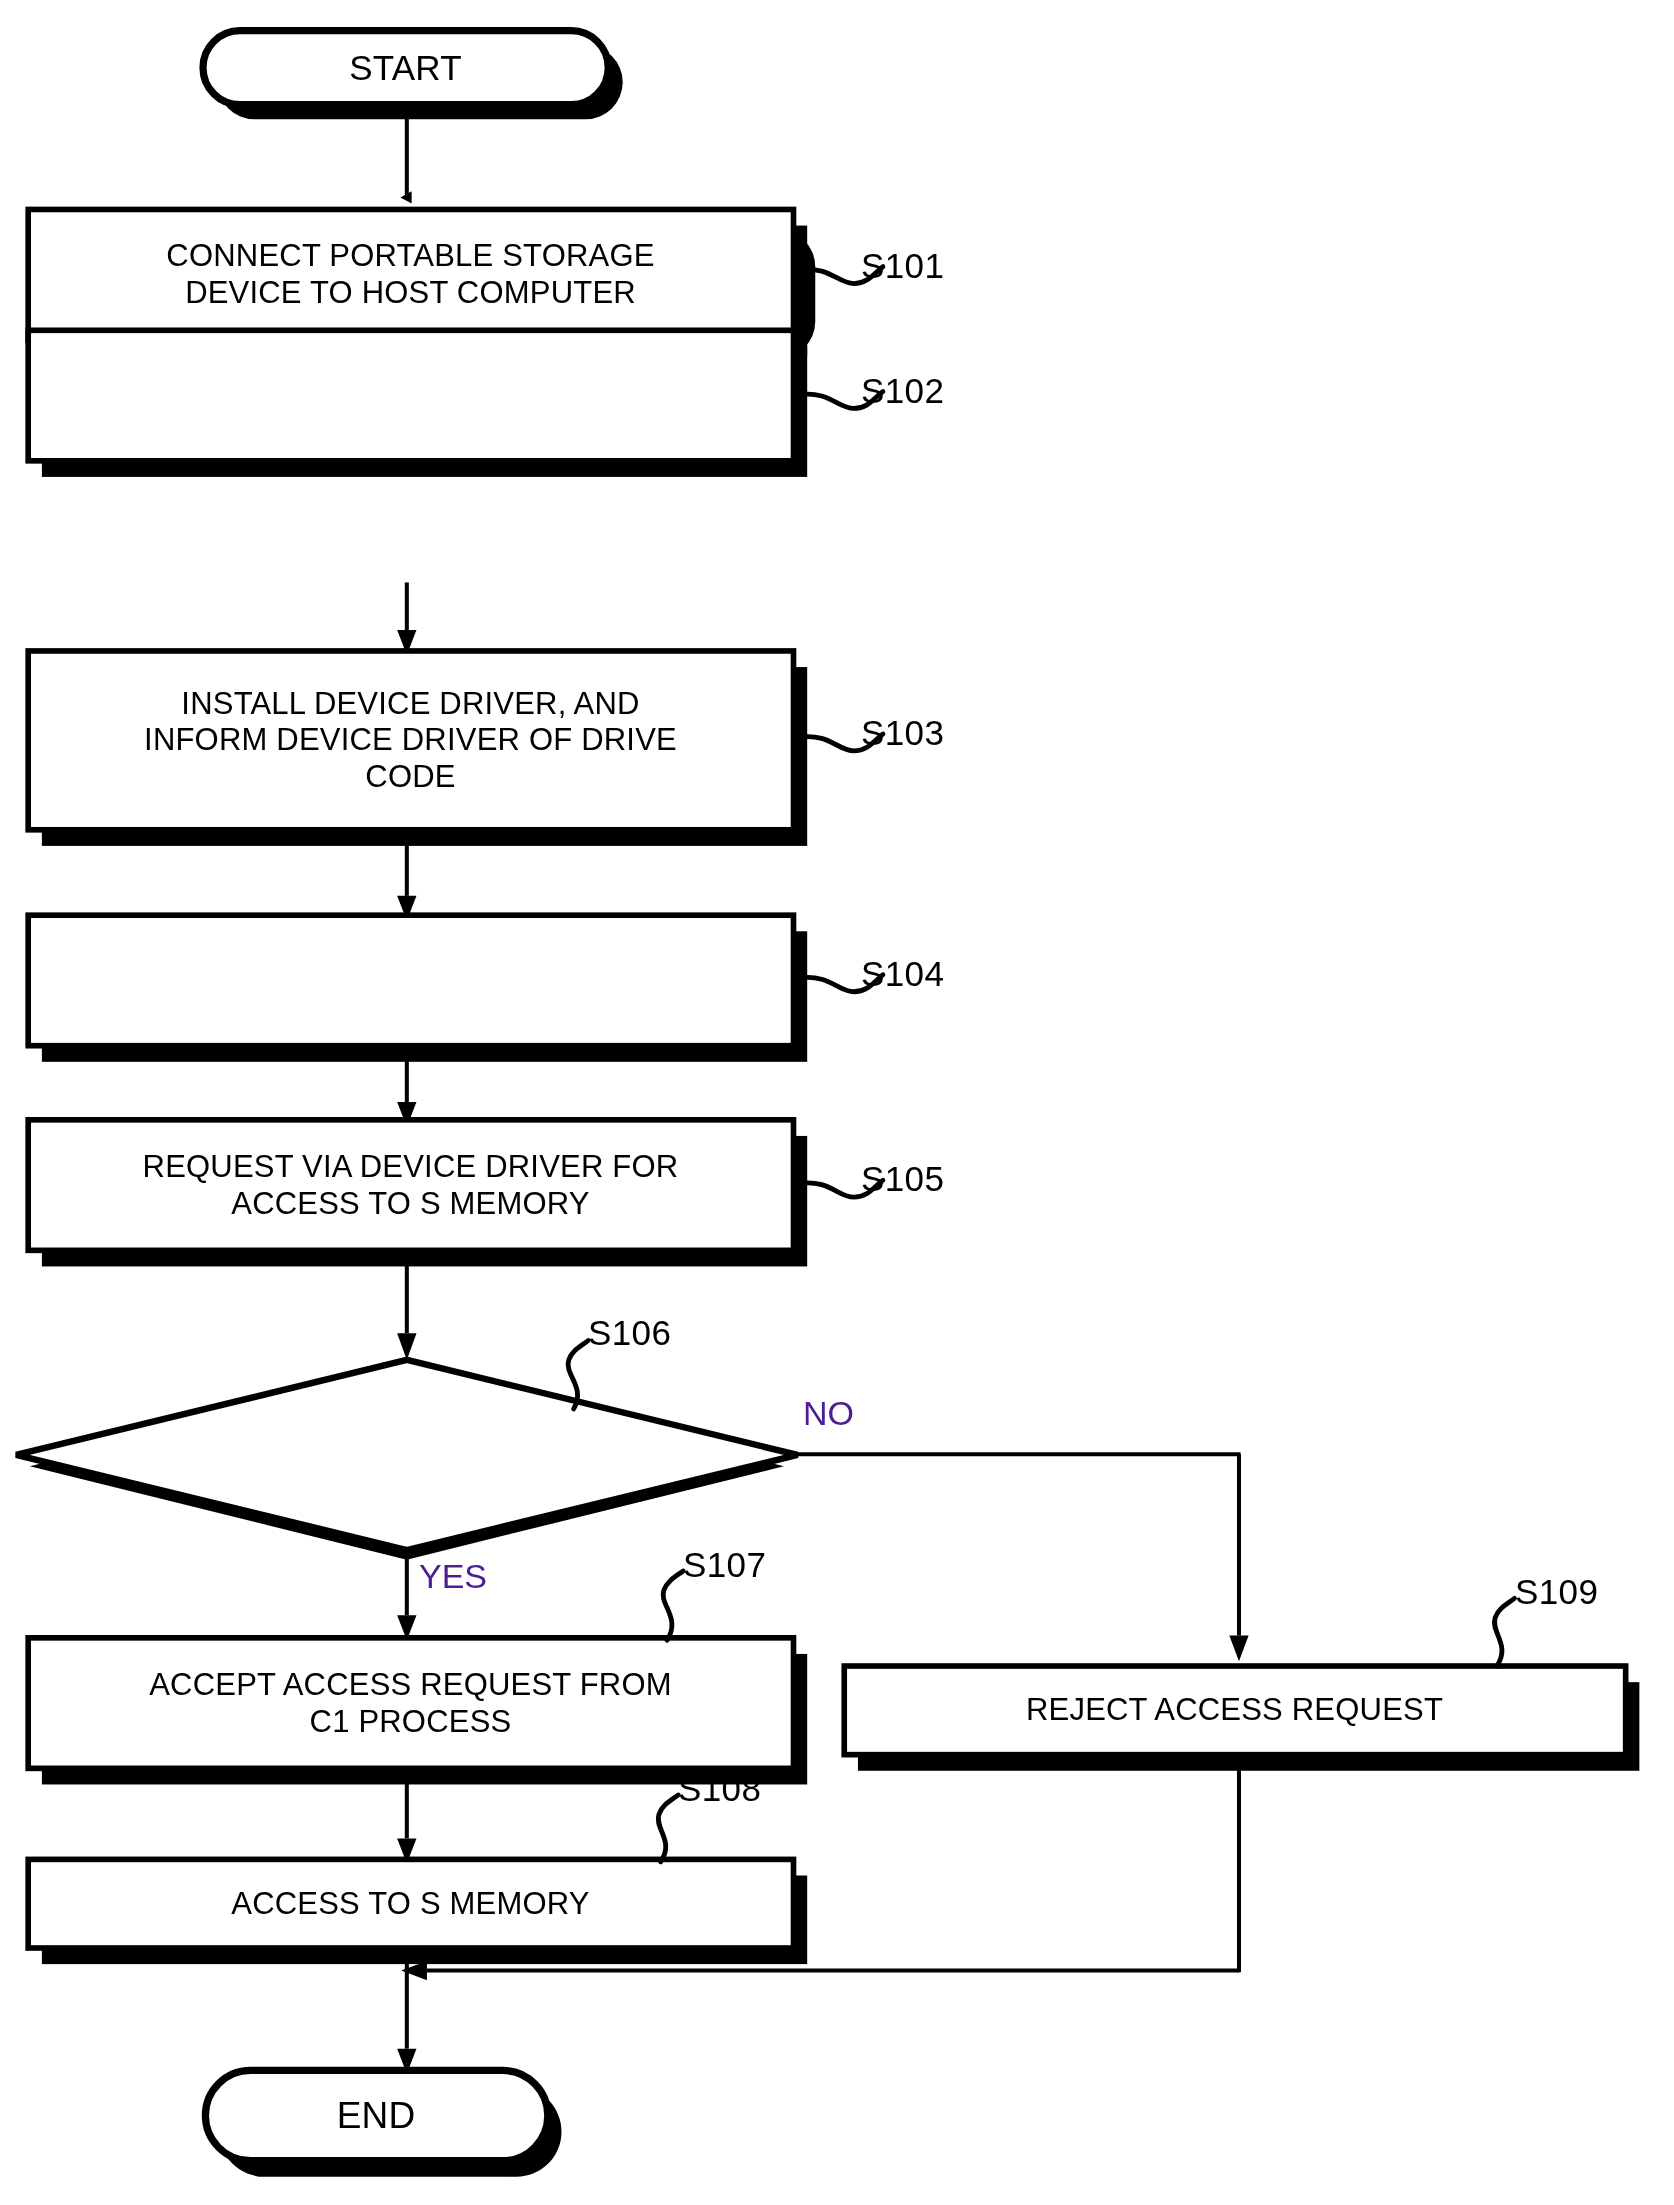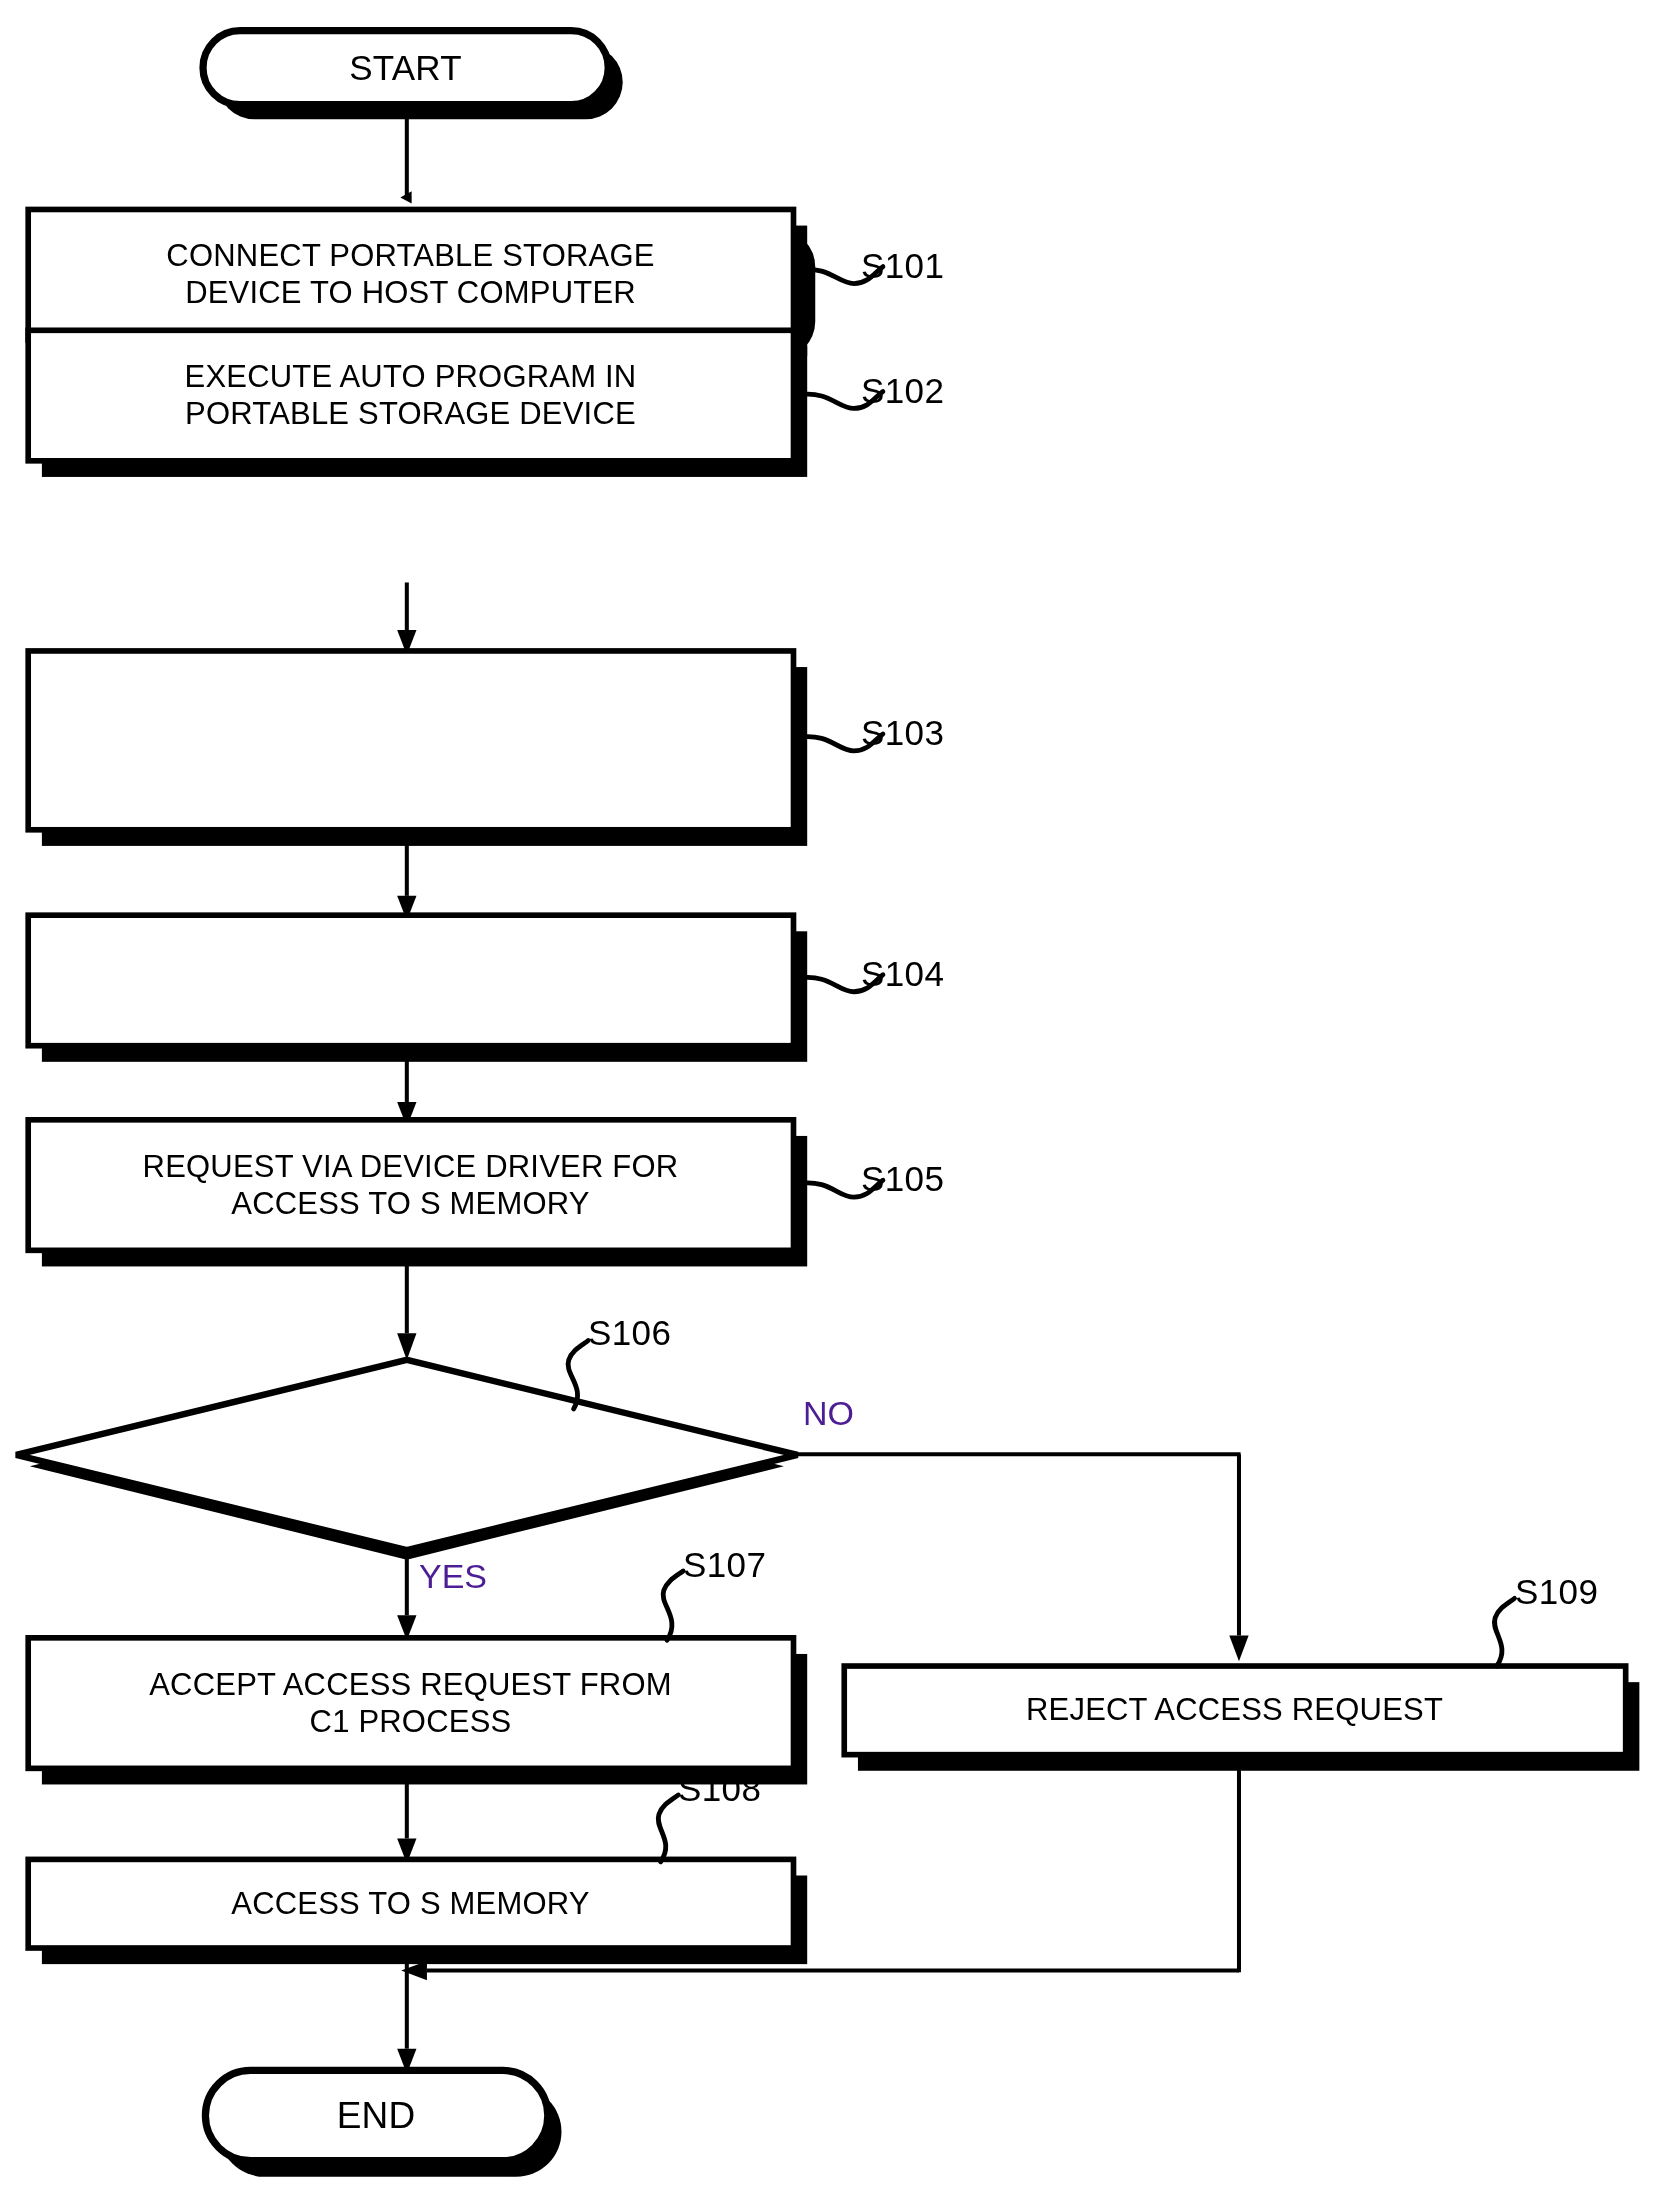--- a/index.html
+++ b/index.html
@@ -156,23 +156,24 @@
       <path d="M820,2311 C838,2285 812,2270 818,2252 C822,2240 834,2234 842,2228"></path>
       <path d="M1858,2068 C1876,2042 1850,2026 1856,2008 C1860,1996 1872,1990 1880,1984"></path>
     </g>
   </svg>
 
   <div class="node-text" style="left:203px; top:31px; width:405px; height:74px; font-size:35px;">START</div>
 
   <div class="node-text" style="left:44px; top:209px; width:733px; height:131px;">CONNECT PORTABLE STORAGE
 DEVICE TO HOST COMPUTER</div>
 
-  <div class="node-text" style="left:44px; top:330px; width:733px; height:131px;">EXECUTE AUTO PROGRAM IN
-PORTABLE STORAGE DEVICE</div>
-
+
+  <div class="node-text" style="left:36px; top:651px; width:749px; height:179px;">INSTALL DEVICE DRIVER, AND
+INFORM DEVICE DRIVER OF DRIVE
+CODE</div>
 
 
   <div class="node-text" style="left:36px; top:1120px; width:749px; height:131px;">REQUEST VIA DEVICE DRIVER FOR
 ACCESS TO S MEMORY</div>
 
 
   <div class="node-text" style="left:36px; top:1638px; width:749px; height:131px;">ACCEPT ACCESS REQUEST FROM
 C1 PROCESS</div>
 
   <div class="node-text" style="left:44px; top:1860px; width:733px; height:89px;">ACCESS TO S MEMORY</div>

